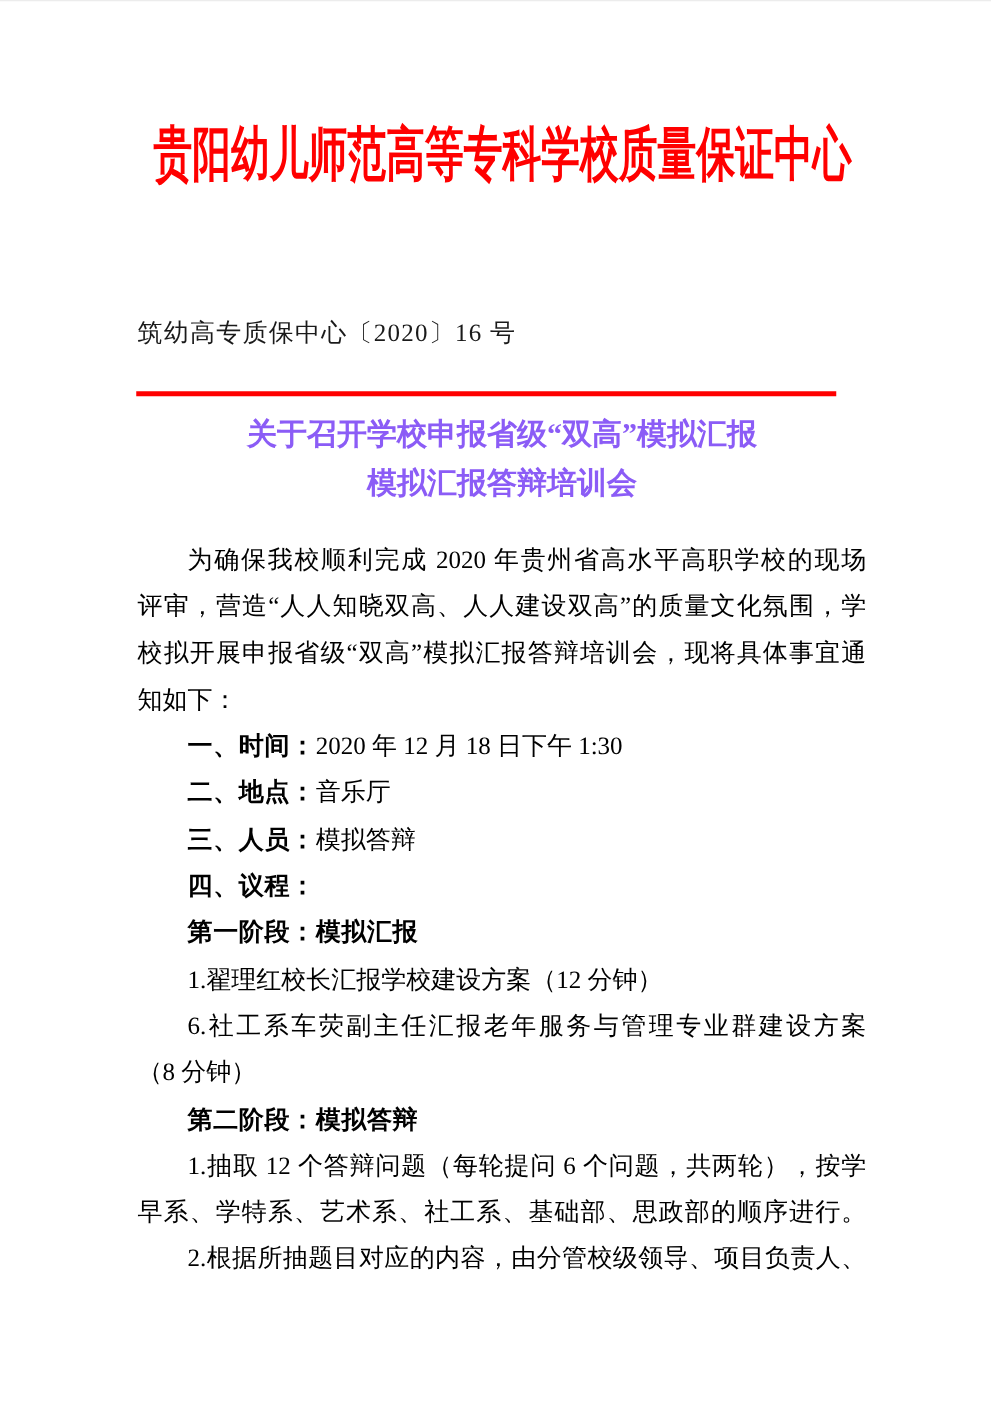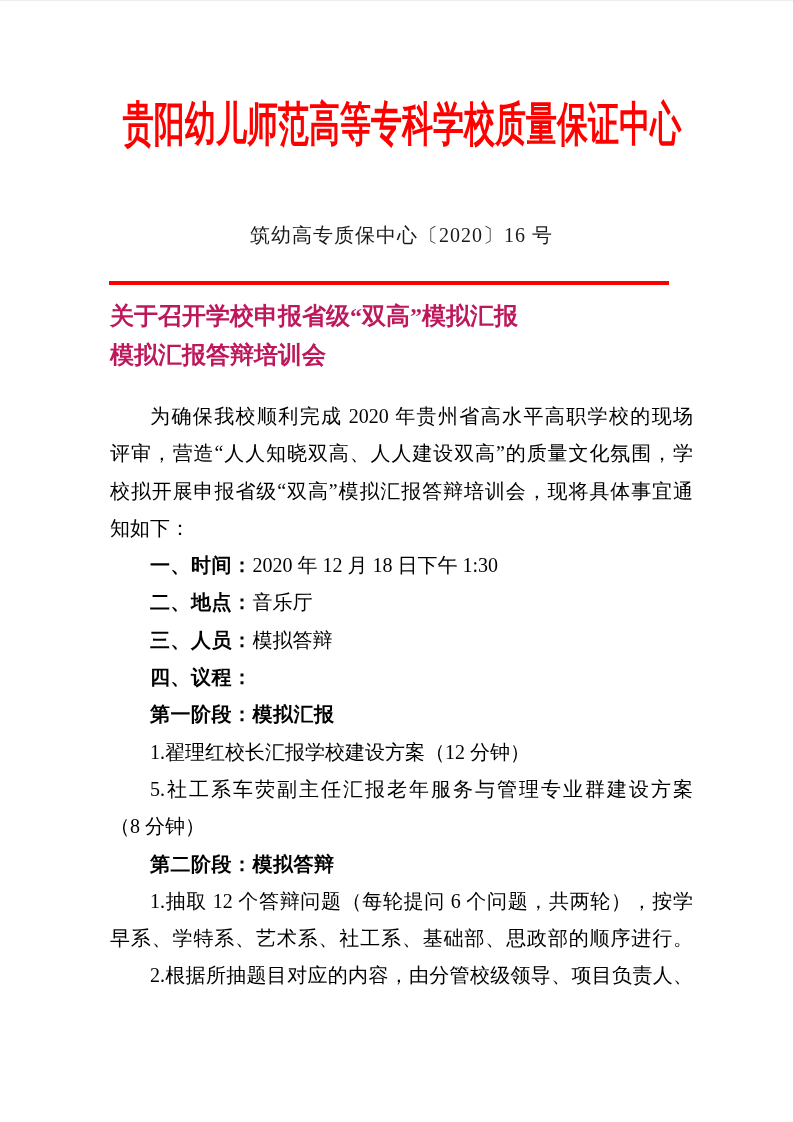--- a/index.html
+++ b/index.html
@@ -33,43 +33,42 @@
     line-height: 58px;
     font-weight: bold;
     color: #ff0000;
     white-space: nowrap;
     transform: scaleX(0.66);
     transform-origin: center;
     font-family: "Liberation Serif", "DejaVu Serif", serif;
   }
   
   .doc-number {
-    margin-top: 68px;
-    text-align: center;
+    margin-top: 100px;
     font-size: 20px;
     line-height: 28px;
     letter-spacing: 1px;
     color: #1a1a1a;
   }
   
   .red-divider {
     margin-top: 32px;
     margin-left: -1px;
     width: 560px;
     height: 4px;
     background: #ff0000;
   }
   
   .title {
     margin: 12px 0 0 0;
-    text-align: left;
+    text-align: center;
     font-size: 24px;
     line-height: 39px;
     font-weight: bold;
-    color: #be185d;
+    color: #8b5cf6;
   }
   .title .title-line { display: block; }
   
   .body {
     margin-top: 23px;
     font-size: 20px;
     line-height: 37.3px;
   }
   .line {
     white-space: nowrap;
@@ -122,21 +121,21 @@
 
     <div class="line indent"><span class="b">三、人员：</span><span>模拟答辩</span></div>
 
     <div class="line indent"><span class="b">四、议程：</span><span></span></div>
 
     <div class="line indent"><span class="b">第一阶段：模拟汇报</span></div>
 
     <div class="line indent"><span>1.翟理红校长汇报学校建设方案（12 分钟）</span></div>
 
 
-    <div class="line indent fill"><span>5.社工系车荧副主任汇报老年服务与管理专业群建设方案</span></div>
+    <div class="line indent fill"><span>6.社工系车荧副主任汇报老年服务与管理专业群建设方案</span></div>
 
     <div class="line"><span>（8 分钟）</span></div>
 
     <div class="line indent"><span class="b">第二阶段：模拟答辩</span></div>
 
     <div class="line indent fill"><span>1.抽取 12 个答辩问题（每轮提问 6 个问题，共两轮），按学</span></div>
 
     <div class="line fill"><span>早系、学特系、艺术系、社工系、基础部、思政部的顺序进行。</span></div>
 
     <div class="line indent fill"><span>2.根据所抽题目对应的内容，由分管校级领导、项目负责人、</span></div>

